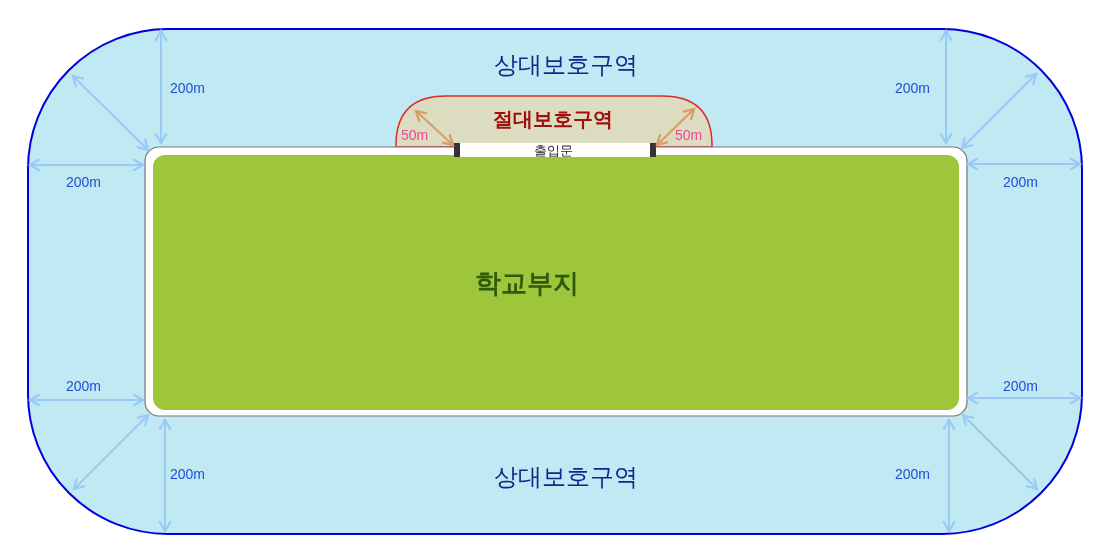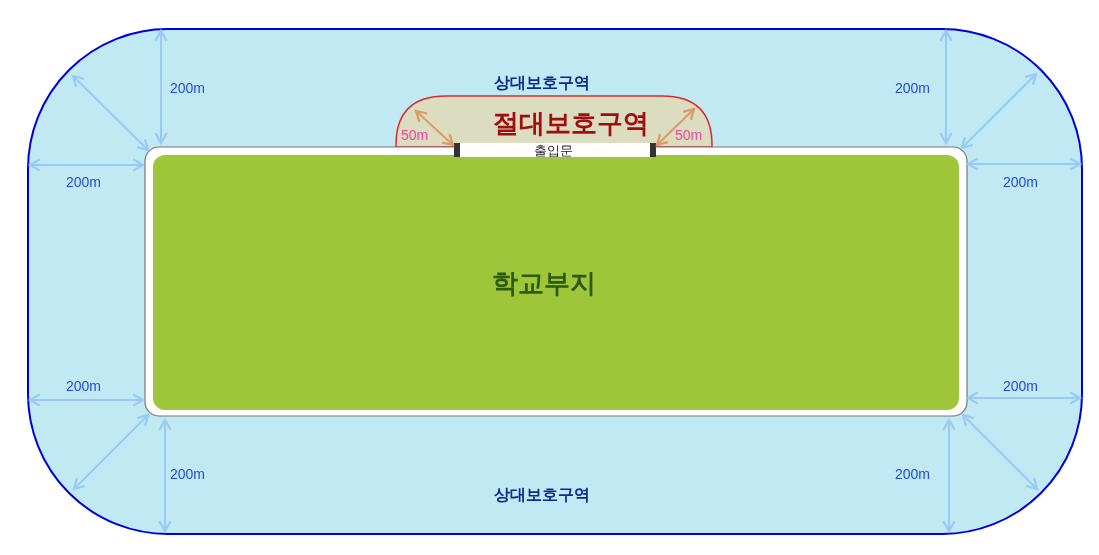--- a/index.html
+++ b/index.html
@@ -1,22 +1,22 @@
 <!DOCTYPE html>
 <html><head>
 <meta charset="utf-8">
 <style>
   html, body { margin:0; padding:0; background:#ffffff; }
   body { width:1099px; height:555px; position:relative; overflow:hidden;
          font-family:"DejaVu Sans", "Liberation Sans", sans-serif; }
   svg { position:absolute; left:0; top:0; }
   .lbl { position:absolute; white-space:nowrap; }
   .dist { font-size:14px; color:#1d4ed8; font-family:"Liberation Sans", "DejaVu Sans", sans-serif; }
-  .rel { font-size:16px; font-weight:bold; color:#0a2a8c;margin-top:24px; }
-  .abs { font-size:26px; font-weight:bold; color:#a00e0e; }
+  .rel { font-size:24px; font-weight:normal; color:#0a2a8c; }
+  .abs { font-size:20px; font-weight:bold; color:#a00e0e; }
   .abs-dist { font-size:14px; color:#ec4899; font-family:"Liberation Sans", "DejaVu Sans", sans-serif; }
   .gate { font-size:13px; color:#222; }
   .school { font-size:26px; font-weight:bold; color:#2e5a0c; }
 </style>
 </head>
 <body>
 
 <svg width="1099" height="555" viewBox="0 0 1099 555">
   <defs>
     <marker id="arrB" viewBox="0 0 10 10" refX="8" refY="5" markerWidth="7" markerHeight="7" orient="auto-start-reverse">
@@ -70,21 +70,21 @@
 
 <div class="lbl rel" style="left:494px;top:49px;">상대보호구역</div>
 <div class="lbl rel" style="left:494px;top:461px;">상대보호구역</div>
 
 <div class="lbl abs" style="left:493px;top:106px;">절대보호구역</div>
 <div class="lbl abs-dist" style="left:401px;top:127px;">50m</div>
 <div class="lbl abs-dist" style="left:675px;top:127px;">50m</div>
 
 <div class="lbl gate" style="left:534px;top:142px;">출입문</div>
 
-<div class="lbl school" style="left:492px;top:266px;">학교부지</div>
+<div class="lbl school" style="left:475px;top:266px;">학교부지</div>
 
 <div class="lbl dist" style="left:170px;top:80px;">200m</div>
 <div class="lbl dist" style="left:66px;top:174px;">200m</div>
 <div class="lbl dist" style="left:895px;top:80px;">200m</div>
 <div class="lbl dist" style="left:1003px;top:174px;">200m</div>
 <div class="lbl dist" style="left:66px;top:378px;">200m</div>
 <div class="lbl dist" style="left:170px;top:466px;">200m</div>
 <div class="lbl dist" style="left:1003px;top:378px;">200m</div>
 <div class="lbl dist" style="left:895px;top:466px;">200m</div>
 

